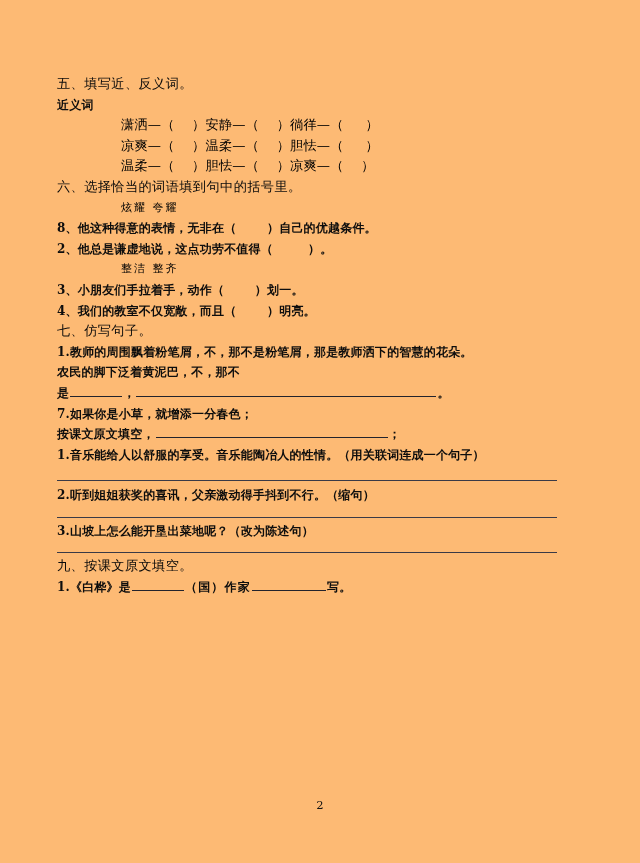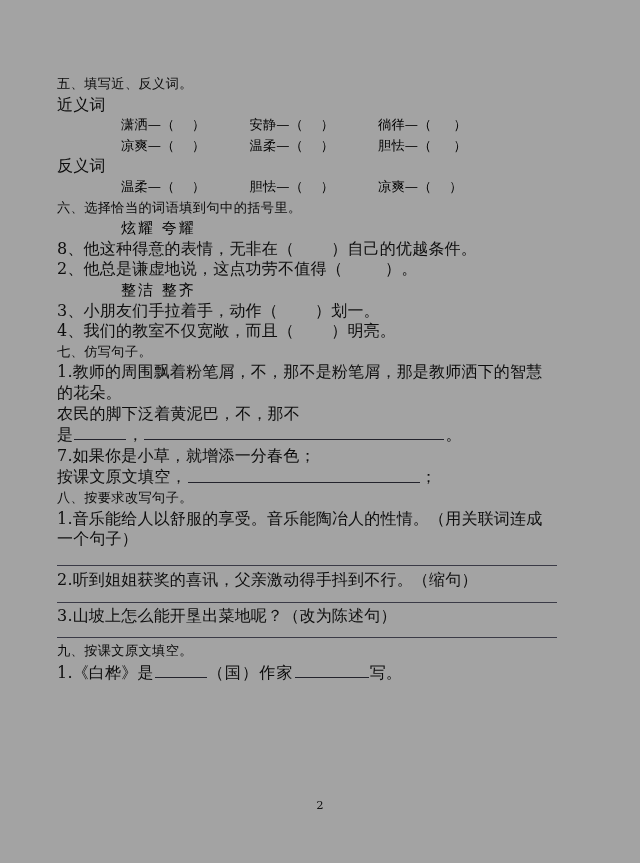--- a/index.html
+++ b/index.html
@@ -13,55 +13,55 @@
     position: relative;
     font-family: "DejaVu Serif", "Liberation Serif", serif;
     color: #000000;
     overflow: hidden;
   }
   .page {
     position: absolute;
     left: 0; top: 0;
     width: 640px;
     height: 863px;
-    background: #a3a3a3;
+    background: #fdba74;
   }
   .content {
     position: absolute;
     left: 57px;
     top: 74px;
     width: 500px;
   }
   .line {
-    font-size: 16px;
+    font-size: 12px;
     line-height: 20.6px;
     letter-spacing: 0.2px;
     white-space: pre-wrap;
     color: #0d0d0d;
+    font-weight: bold;
   }
   .heading {
     font-size: 13.2px;
     line-height: 20.6px;
     letter-spacing: 0.4px;
     color: #0a0a0a;
   }
   .word-row {
     display: flex;
     font-size: 13.2px;
     line-height: 20.6px;
     padding-left: 64px;
     letter-spacing: 0.2px;
-    gap: 44px;
   }
   .word-row .cell {
     white-space: pre;
   }
   .choice-row {
     padding-left: 64px;
-    font-size: 15px;
+    font-size: 11px;
     line-height: 20.6px;
     letter-spacing: 2px;
   }
   .rule {
     border: 0;
     border-top: 1.1px solid #3a3a46;
     margin: 0;
     width: 100%;
   }
   .rule-wrap {
@@ -120,21 +120,20 @@
       <span class="cell">潇洒—（    ）</span>
       <span class="cell">安静—（    ）</span>
       <span class="cell">徜徉—（     ）</span>
     </div>
     <div class="word-row">
       <span class="cell">凉爽—（    ）</span>
       <span class="cell">温柔—（    ）</span>
       <span class="cell">胆怯—（     ）</span>
     </div>
 
-    <div class="line">反义词</div>
 
     <div class="word-row">
       <span class="cell">温柔—（    ）</span>
       <span class="cell">胆怯—（    ）</span>
       <span class="cell">凉爽—（    ）</span>
     </div>
 
     <div class="heading">六、选择恰当的词语填到句中的括号里。</div>
     <div class="choice-row">炫耀    夸耀</div>
     <div class="line">8、他这种得意的表情，无非在（       ）自己的优越条件。</div>
@@ -143,21 +142,20 @@
     <div class="line">3、小朋友们手拉着手，动作（       ）划一。</div>
     <div class="line">4、我们的教室不仅宽敞，而且（       ）明亮。</div>
 
     <div class="heading">七、仿写句子。</div>
     <div class="line">1.教师的周围飘着粉笔屑，不，那不是粉笔屑，那是教师洒下的智慧的花朵。</div>
     <div class="line">农民的脚下泛着黄泥巴，不，那不</div>
     <div class="line"><span>是</span><span class="blank b-sm"></span><span>，</span><span class="blank b-xxl"></span><span>。</span></div>
     <div class="line">7.如果你是小草，就增添一分春色；</div>
     <div class="line"><span>按课文原文填空，</span><span class="blank b-xl"></span><span>；</span></div>
 
-    <div class="heading">八、按要求改写句子。</div>
     <div class="line">1.音乐能给人以舒服的享受。音乐能陶冶人的性情。（用关联词连成一个句子）</div>
     <div class="rule-wrap">
         <hr class="rule">
       </div>
     <div class="line">2.听到姐姐获奖的喜讯，父亲激动得手抖到不行。（缩句）</div>
     <div class="rule-wrap tight">
         <hr class="rule">
       </div>
     <div class="line">3.山坡上怎么能开垦出菜地呢？（改为陈述句）</div>
     <div class="rule-wrap tight">

